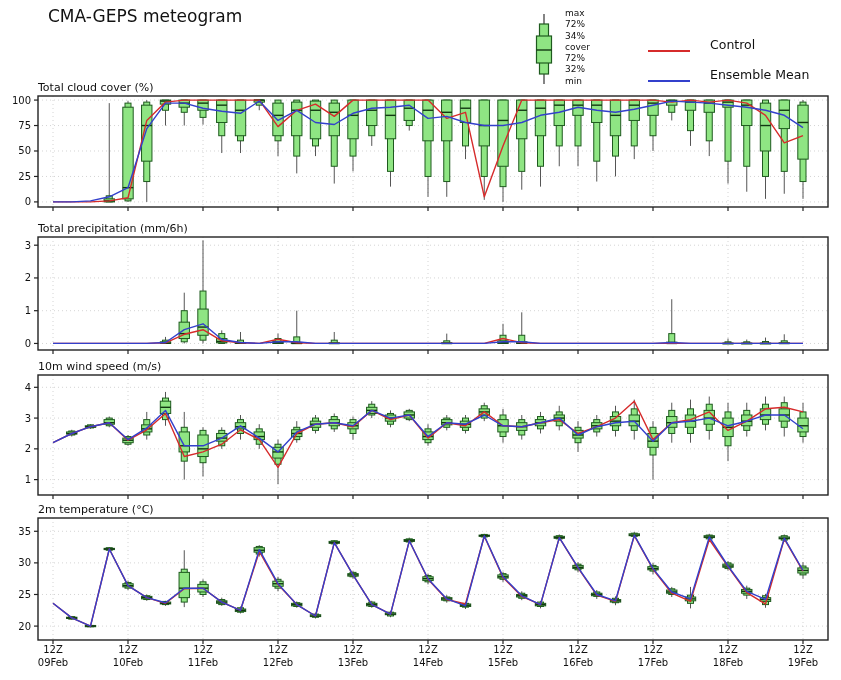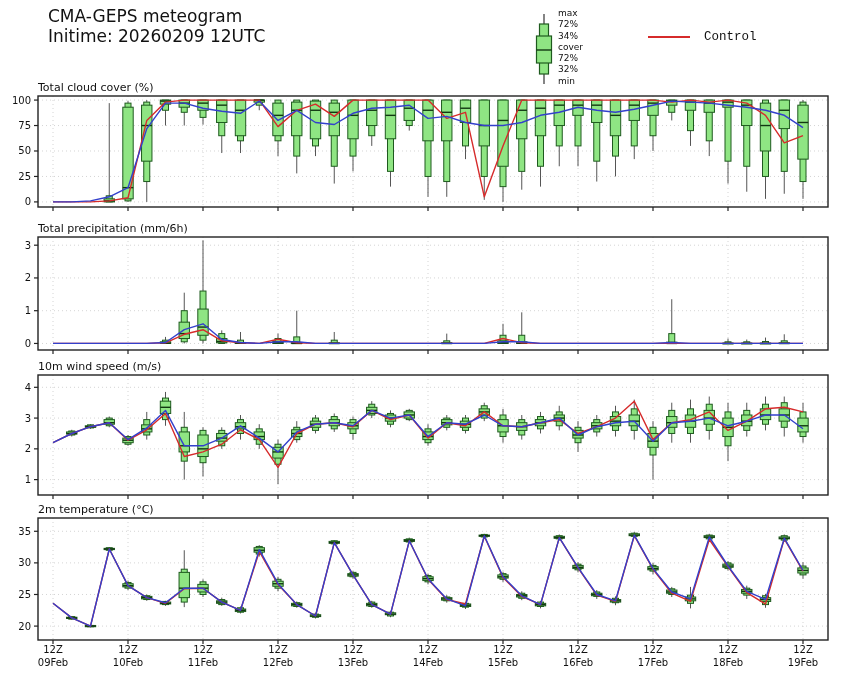--- a/index.html
+++ b/index.html
@@ -1,31 +1,30 @@
 <!DOCTYPE html>
 <html><head>
 <meta charset="utf-8">
 <style>
   html,body{margin:0;padding:0;background:#ffffff;}
   body{width:841px;height:680px;position:relative;font-family:"DejaVu Sans",sans-serif;color:#111;overflow:hidden;}
   .header{position:absolute;left:40px;top:6px;line-height:20px;font-size:17px;margin-left:8px;}
-  .legend-sample{position:absolute;left:530px;top:6px;display:flex;gap:0;align-items:flex-start;}
+  .legend-sample{position:absolute;left:530px;top:6px;display:flex;gap:7px;align-items:flex-start;}
   .legend-sample .labels{font-size:9px;line-height:11.3px;margin-top:2px;}
   .legend-entries{position:absolute;left:648px;top:22px;}
-  .legend-entry{display:flex;align-items:center;gap:14px;height:30px;font-family:Liberation Mono, monospace;}
+  .legend-entry{display:flex;align-items:flex-end;gap:20px;height:30px;}
   .swatch{width:42px;height:2px;display:inline-block;}
   .legend-entry .lab{font-size:12.5px;}
   svg text{fill:#111;}
 </style>
 </head>
 <body>
 
 <div class="header">
   <div>CMA-GEPS meteogram</div>
-  <div>Initime: 20260209 12UTC</div>
 </div>
 
 <div class="legend-sample">
   <svg width="28" height="84">
     <line x1="14" y1="8" x2="14" y2="78" stroke="#333" stroke-width="1.2"></line>
     <rect x="9.5" y="18" width="9" height="50" fill="#8fe583" stroke="#1e5a1e" stroke-width="1.2"></rect>
     <rect x="6.5" y="30" width="15" height="27" fill="#8fe583" stroke="#1e5a1e" stroke-width="1.2"></rect>
     <line x1="6.5" y1="44" x2="21.5" y2="44" stroke="#123812" stroke-width="1.4"></line>
   </svg>
   <div class="labels">
@@ -36,20 +35,24 @@
     <div>72%</div>
     <div>32%</div>
     <div>min</div>
   </div>
 </div>
 
 <div class="legend-entries">
   <div class="legend-entry">
     <span class="swatch" style="background: rgb(214, 43, 43);"></span>
     <span class="lab">Control</span>
+  </div>
+  <div class="legend-entry">
+    <span class="swatch" style="background: rgb(51, 64, 204);"></span>
+    <span class="lab">Ensemble Mean</span>
   </div>
 </div>
 
 <svg id="chart" width="841" height="680" style="position:absolute;left:0;top:0;pointer-events:none;">
     <g>
       <line x1="38" x2="828" y1="201.90825688073394" y2="201.90825688073394" stroke="#c9c9c9" stroke-width="0.8" stroke-dasharray="1 3"></line>
       <line x1="38" x2="828" y1="176.44954128440367" y2="176.44954128440367" stroke="#c9c9c9" stroke-width="0.8" stroke-dasharray="1 3"></line>
       <line x1="38" x2="828" y1="150.99082568807341" y2="150.99082568807341" stroke="#c9c9c9" stroke-width="0.8" stroke-dasharray="1 3"></line>
       <line x1="38" x2="828" y1="125.53211009174312" y2="125.53211009174312" stroke="#c9c9c9" stroke-width="0.8" stroke-dasharray="1 3"></line>
       <line x1="38" x2="828" y1="100.07339449541284" y2="100.07339449541284" stroke="#c9c9c9" stroke-width="0.8" stroke-dasharray="1 3"></line>

